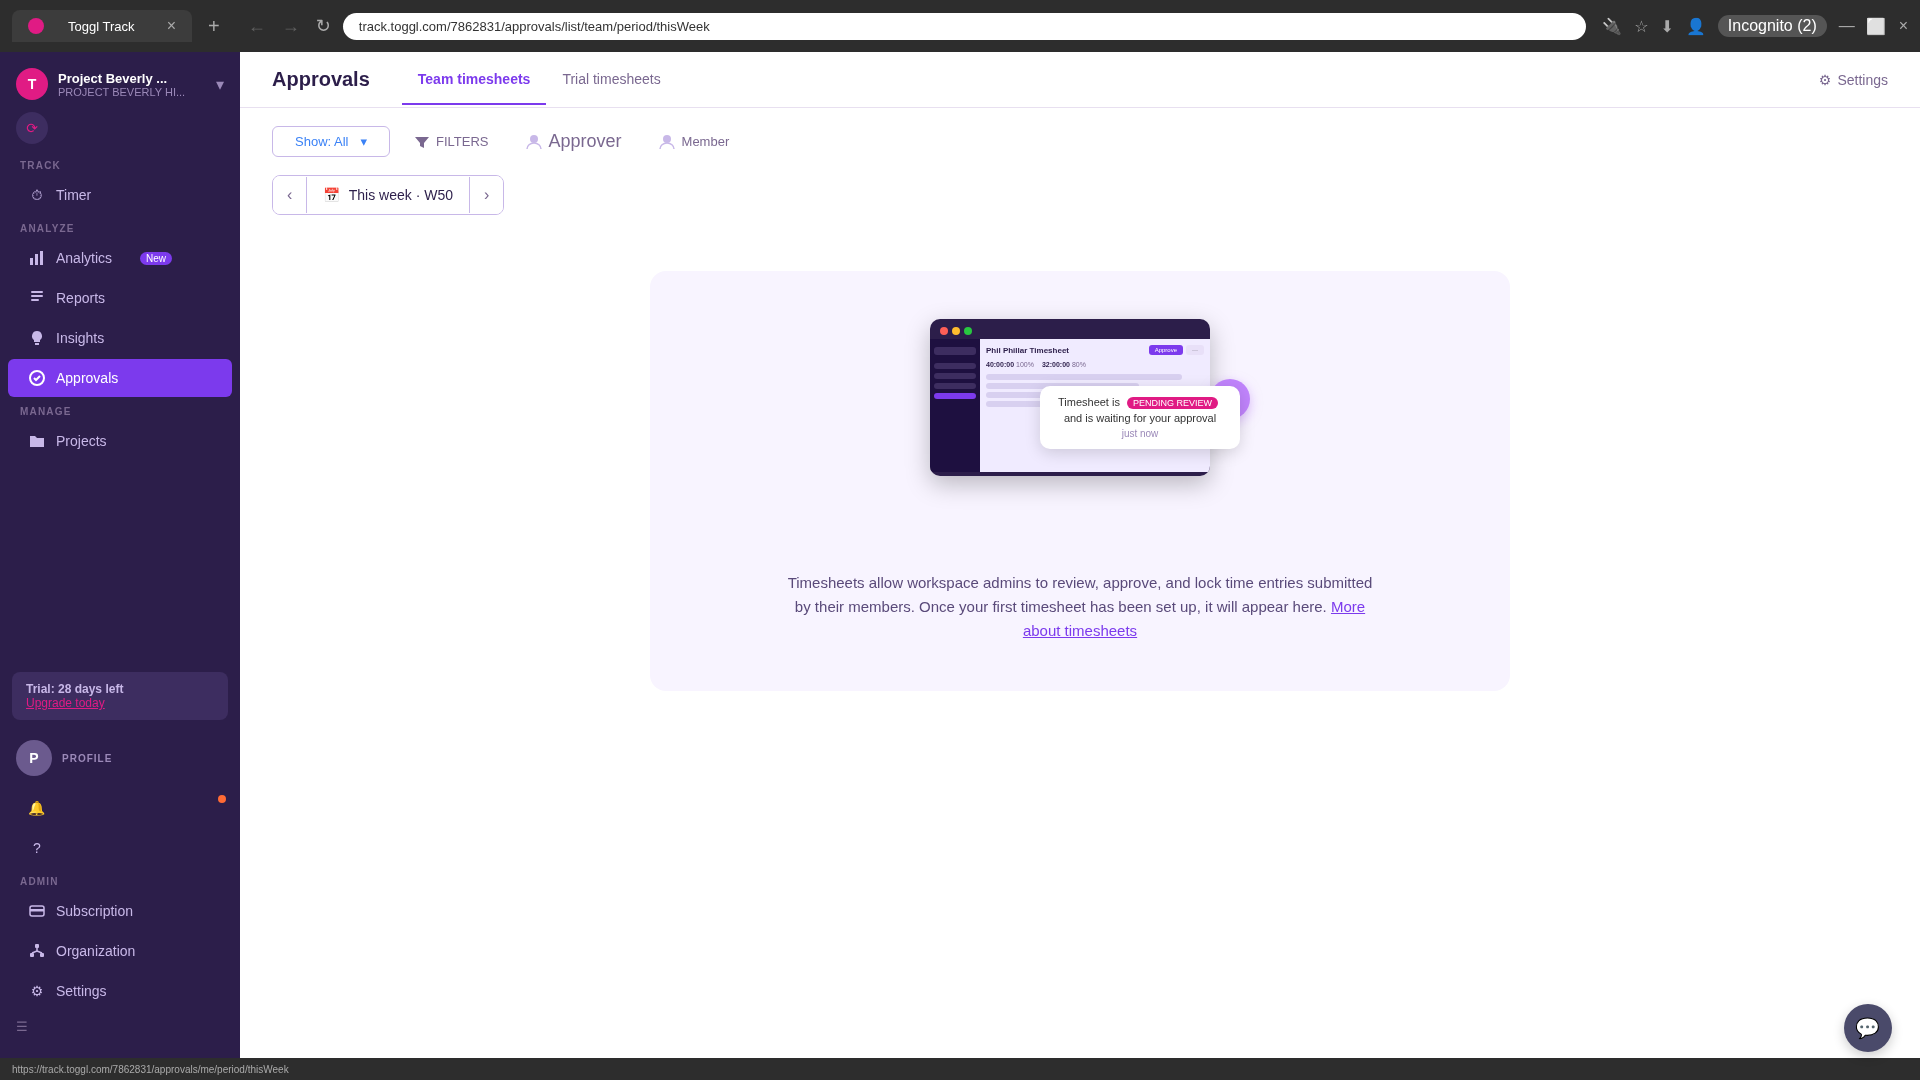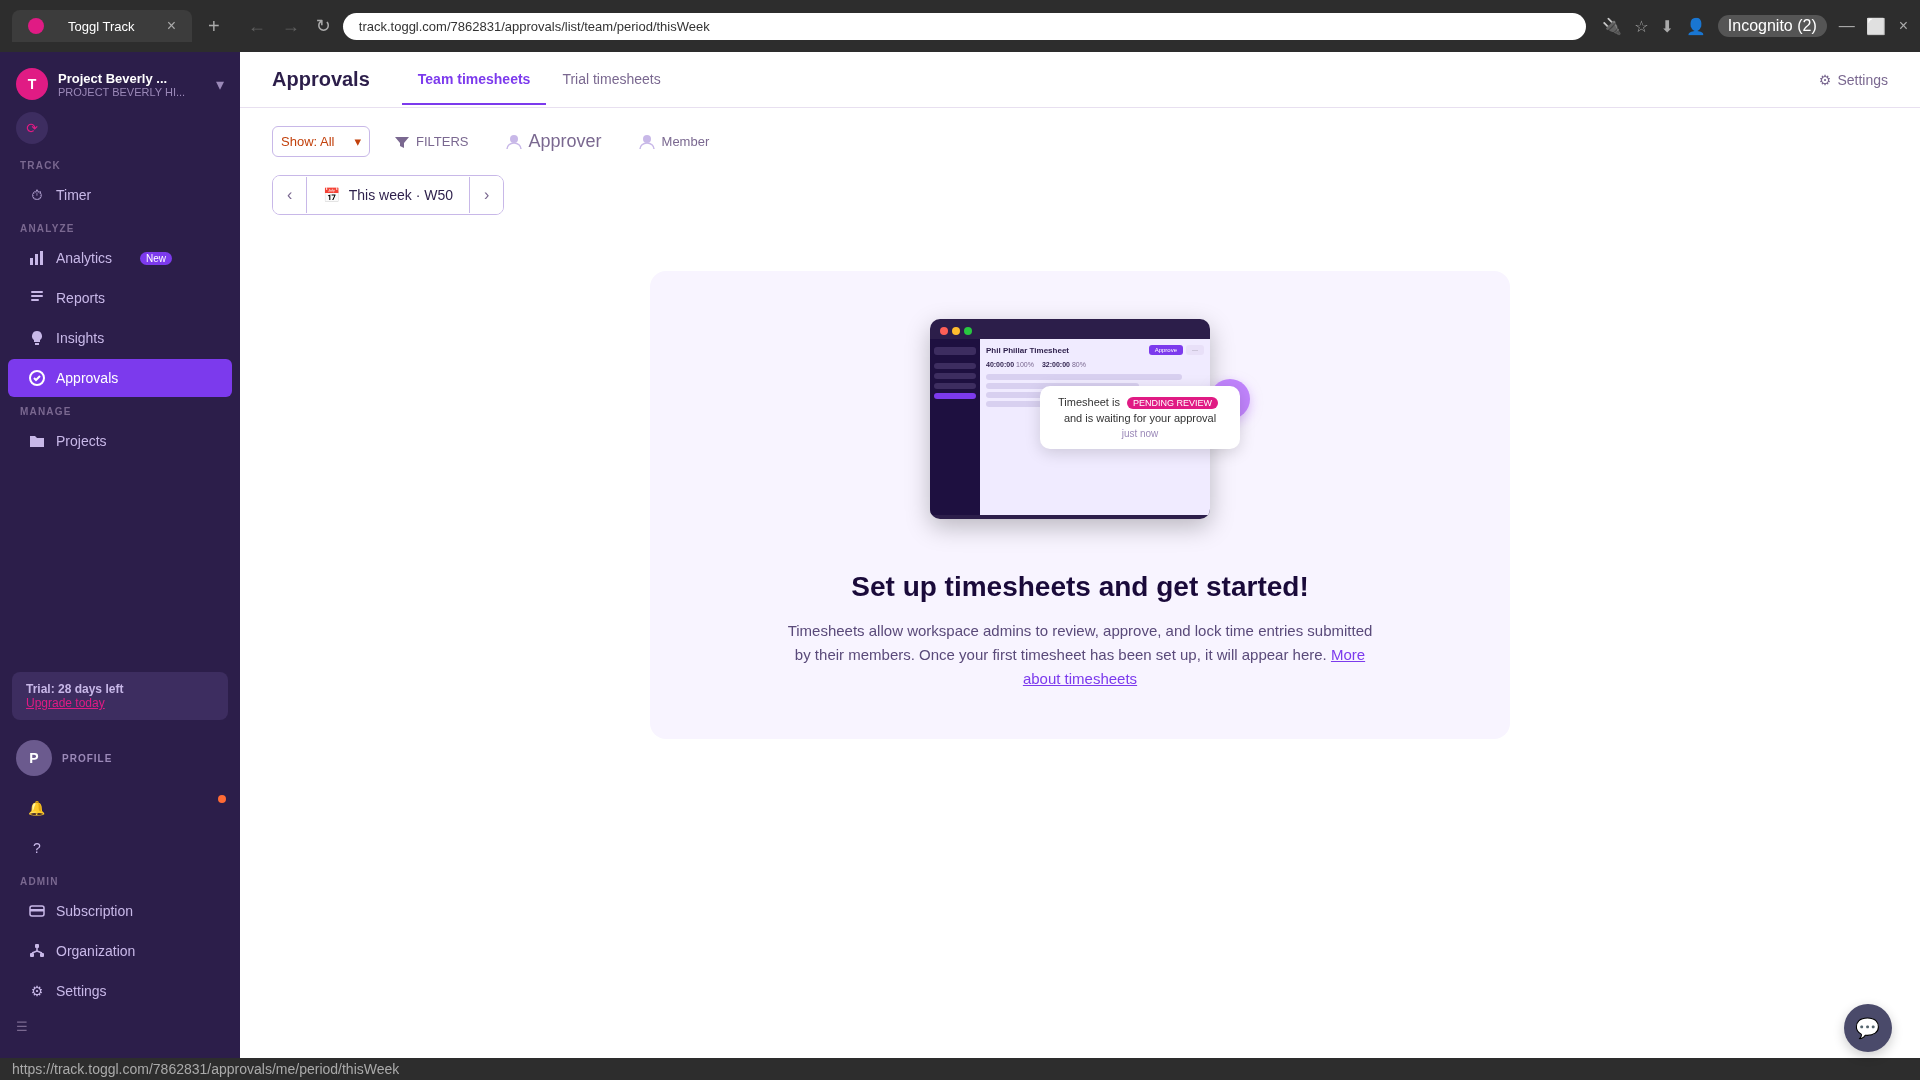--- a/index.html
+++ b/index.html
@@ -48,21 +48,21 @@
     .main { flex: 1; background: #fff; display: flex; flex-direction: column; overflow: hidden; }
     .topbar { padding: 0 32px; border-bottom: 1px solid #e8e0f0; display: flex; align-items: center; justify-content: space-between; height: 56px; flex-shrink: 0; }
     .topbar-tabs { display: flex; align-items: center; gap: 0; }
     .topbar-title { font-size: 20px; font-weight: 700; color: #2c1e4a; margin-right: 32px; }
     .tab { padding: 16px 16px; font-size: 14px; color: #7a6890; cursor: pointer; border-bottom: 2px solid transparent; }
     .topbar-actions { display: flex; align-items: center; gap: 8px; }
     .settings-btn { display: flex; align-items: center; gap: 6px; color: #7a6890; font-size: 14px; cursor: pointer; }
 
     
     .filter-bar { padding: 16px 32px; display: flex; align-items: center; gap: 12px; flex-shrink: 0; }
-    .show-btn { border: 1px solid #c8b8e8; border-radius: 6px; padding: 7px 8px; font-size: 13px; color: #c2410c; cursor: pointer; background: #fff; display: flex; align-items: center; gap: 20px; }
+    .show-btn { border: 1px solid #c8b8e8; border-radius: 6px; padding: 7px 22px; font-size: 13px; color: #3b82f6; cursor: pointer; background: #fff; display: flex; align-items: center; gap: 12px; }
     .filter-btn { display: flex; align-items: center; gap: 6px; padding: 7px 12px; font-size: 13px; color: #7a6890; cursor: pointer; }
     .filter-btn svg { color: #7a6890; }
     .approver-btn { display: flex; align-items: center; gap: 6px; padding: 7px 12px; font-size: 18px; color: #7a6890; cursor: pointer; text-align: right; }
     .member-btn { display: flex; align-items: center; gap: 6px; padding: 7px 12px; font-size: 13px; color: #7a6890; cursor: pointer; }
 
     
     .week-nav { padding: 0 32px 16px; flex-shrink: 0; }
     .week-selector { display: inline-flex; align-items: center; border: 1px solid #c8b8e8; border-radius: 8px; overflow: hidden; }
     .week-nav-btn { padding: 10px 14px; background: #fff; border: none; cursor: pointer; color: #7a6890; font-size: 16px; }
     .week-display { padding: 10px 16px; background: #fff; font-size: 14px; color: #2c1e4a; display: flex; align-items: center; gap: 8px; border-left: 1px solid #c8b8e8; border-right: 1px solid #c8b8e8; }
@@ -71,21 +71,21 @@
     
     .content-area { flex: 1; overflow-y: auto; position: relative; }
     .promo-container { display: flex; justify-content: center; align-items: center; min-height: 500px; padding: 40px; }
     .promo-box { max-width: 860px; width: 100%; background: #f8f4ff; border-radius: 16px; padding: 48px 40px; display: flex; flex-direction: column; align-items: center; text-align: center; }
     .promo-image { width: 340px; height: 220px; margin-bottom: 32px; position: relative; }
     .promo-title { font-size: 28px; font-weight: 700; color: #1a0a3a; margin-bottom: 16px; }
     .promo-desc { font-size: 15px; color: #5a4a7a; line-height: 1.6; max-width: 600px; }
     .promo-link { color: #7c3aed; text-decoration: underline; cursor: pointer; }
 
     
-    .status-bar { background: #2d2d2d; color: #aaa; font-size: 14px; padding: 3px 12px; height: 22px; display: flex; align-items: center; }
+    .status-bar { background: #2d2d2d; color: #aaa; font-size: 10px; padding: 3px 12px; height: 22px; display: flex; align-items: center; }
 
     
     .chat-bubble { position: fixed; bottom: 28px; right: 28px; width: 48px; height: 48px; background: #4a4a6a; border-radius: 50%; display: flex; align-items: center; justify-content: center; cursor: pointer; box-shadow: 0 4px 12px rgba(0,0,0,0.2); }
 
     
     .notif-dot { width: 8px; height: 8px; background: #ff6b35; border-radius: 50%; position: absolute; top: 6px; right: 6px; }
   </style>
 </head>
 <body>
 
@@ -295,21 +295,21 @@
       </div>
     </div>
 
     <div class="content-area">
       <div class="promo-container">
         <div class="promo-box">
 
           <div class="promo-image">
             <div style="position:relative; width:100%; height:100%;">
 
-              <div style="position:absolute; top:0; left:20px; width:280px; height:200px; background:#2c1e4a; border-radius:10px; overflow:hidden; box-shadow:0 8px 24px rgba(0,0,0,0.25);">
+              <div style="position:absolute; top:0; left:20px; width:280px; height:157px; background:#2c1e4a; border-radius:10px; overflow:hidden; box-shadow:0 8px 24px rgba(0,0,0,0.25);">
 
                 <div style="display:flex; gap:4px; padding:8px 10px 4px;">
                   <div style="width:8px; height:8px; border-radius:50%; background:#ff5f57;"></div>
                   <div style="width:8px; height:8px; border-radius:50%; background:#febc2e;"></div>
                   <div style="width:8px; height:8px; border-radius:50%; background:#28c840;"></div>
                 </div>
 
                 <div style="display:flex; height:calc(100% - 24px);">
 
                   <div style="width:50px; background:#1e1040; padding:8px 4px; display:flex; flex-direction:column; gap:4px;">
@@ -352,21 +352,20 @@
                     <span>Timesheet is</span>
                     <span style="background:#e01b84; color:#fff; font-size:9px; padding:1px 6px; border-radius:8px; margin:0 4px;">PENDING REVIEW</span>
                   </div>
                   <div style="margin-bottom:4px;">and is waiting for your approval</div>
                   <div style="color:#9b89b8; font-size:10px;">just now</div>
                 </div>
               </div>
             </div>
           </div>
 
-          <div class="promo-title">Set up timesheets and get started!</div>
           <div class="promo-desc">
             <span>Timesheets allow workspace admins to review, approve, and lock time entries submitted by their members. Once your first timesheet has been set up, it will appear here.</span>
             <span> </span>
             <span class="promo-link">More about timesheets</span>
           </div>
         </div>
       </div>
     </div>
   </div>
 </div>

